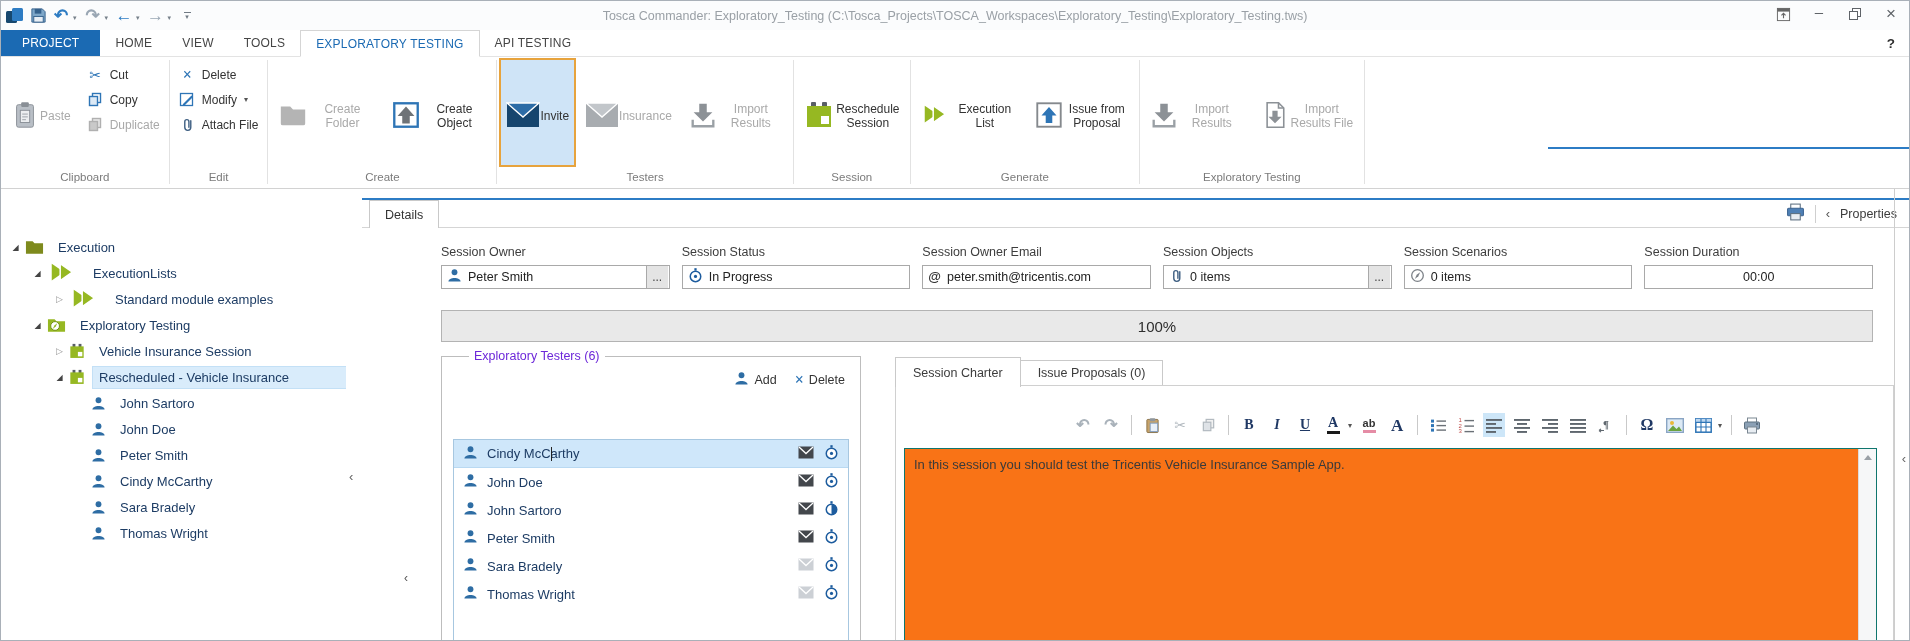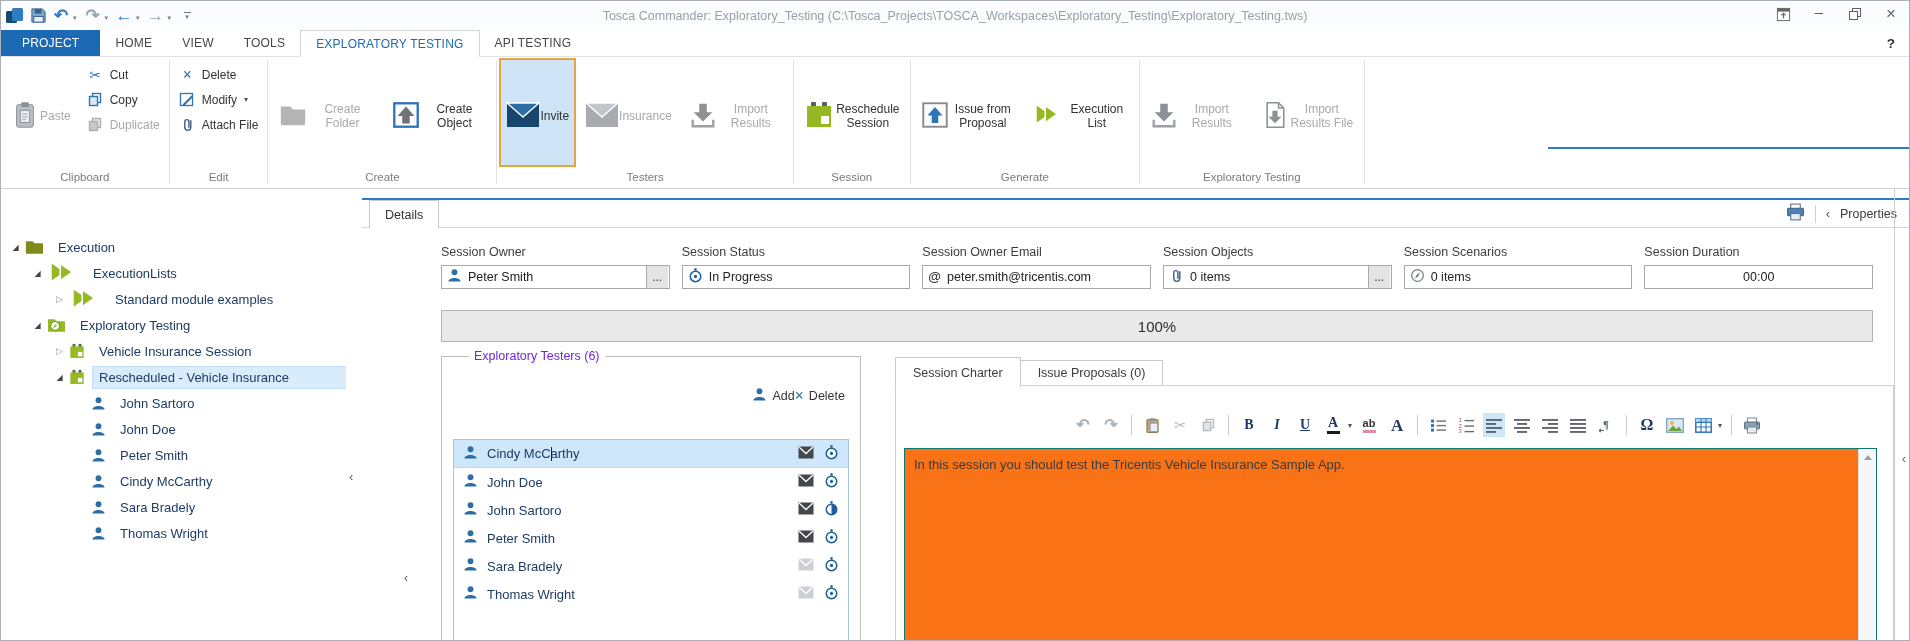--- a/index.html
+++ b/index.html
@@ -76,21 +76,21 @@
   .fbox.center{justify-content:center;padding:0}
   .fell{margin-left:auto;width:21px;align-self:stretch;background:#e4e4e4;border-left:1px solid #a9a9a9;
        display:flex;align-items:center;justify-content:center;font-size:12px;color:#444;flex:none}
 
   .progress{position:absolute;left:79px;right:36px;top:121px;height:32px;background:#e9e9e9;border:1px solid #b3b3b3;
        display:flex;align-items:center;justify-content:center;font-size:15px;color:#2e2e2e;box-sizing:border-box}
 
   fieldset.testers{position:absolute;left:79px;width:420px;top:160px;bottom:-10px;margin:0;
        border:1px solid #bdbdbd;padding:0 11px;box-sizing:border-box}
   fieldset.testers legend{font-size:12.5px;color:#6d28d9;padding:0 5px;margin-left:16px}
-  .tacts{display:flex;justify-content:flex-end;margin-top:24px;padding-right:4px;font-size:12.5px;color:#333}
+  .tacts{display:flex;justify-content:flex-end;gap:18px;margin-top:8px;padding-right:4px;font-size:12.5px;color:#333}
   .tact{display:flex;align-items:center;gap:5px}
   .tlist{position:absolute;left:11px;right:11px;top:76px;bottom:-1px;border:1px solid #a7c7e0;background:#fff;overflow:hidden}
   .trow{height:28px;display:flex;align-items:center;padding:0 9px;font-size:13px;color:#1d3c64;position:relative;box-sizing:border-box}
   .trow.sel{background:#cfe7fa;border-bottom:1px solid #b9d9f2}
   .trow .nm{margin-left:9px}
   .trow .ricons{margin-left:auto;display:flex;gap:10px;align-items:center}
   .caret{position:absolute;left:97px;top:7px;width:1px;height:14px;background:#222}
 
   
   .charter{position:absolute;left:533px;right:15px;top:168px;bottom:0}
@@ -340,35 +340,35 @@
           <div class="lb">Reschedule Session</div>
         </div>
       </div>
       <div class="rlabel">Session</div>
     </div>
     <div class="rsep"></div>
     <div class="rgroup">
       <div class="rbtns">
         <div class="btnL">
           <div class="ic">
+            <svg width="32" height="30" viewBox="0 0 32 32">
+              <path d="M4,6 L17,15 4,24 Z" fill="#96b822"></path>
+              <path d="M13,6 L26,15 13,24 Z" fill="#96b822" stroke="#fff" stroke-width="1.6"></path>
+            </svg>
+          </div>
+          <div class="lb">Execution List</div>
+        </div>
+        <div class="btnL">
+          <div class="ic">
             <svg width="30" height="30" viewBox="0 0 32 32">
               <rect x="3.5" y="3.5" width="25" height="25" fill="#fff" stroke="#85898d" stroke-width="2"></rect>
               <path d="M16,7.5 L24,16.5 h-4.5 v8 h-7 v-8 h-4.5 z" fill="#2e75b6"></path>
             </svg>
           </div>
           <div class="lb">Issue from Proposal</div>
-        </div>
-        <div class="btnL">
-          <div class="ic">
-            <svg width="32" height="30" viewBox="0 0 32 32">
-              <path d="M4,6 L17,15 4,24 Z" fill="#96b822"></path>
-              <path d="M13,6 L26,15 13,24 Z" fill="#96b822" stroke="#fff" stroke-width="1.6"></path>
-            </svg>
-          </div>
-          <div class="lb">Execution List</div>
         </div>
       </div>
       <div class="rlabel">Generate</div>
     </div>
     <div class="rsep"></div>
     <div class="rgroup">
       <div class="rbtns">
         <div class="btnL disabled">
           <div class="ic">
             <svg width="30" height="32" viewBox="0 0 32 32">

